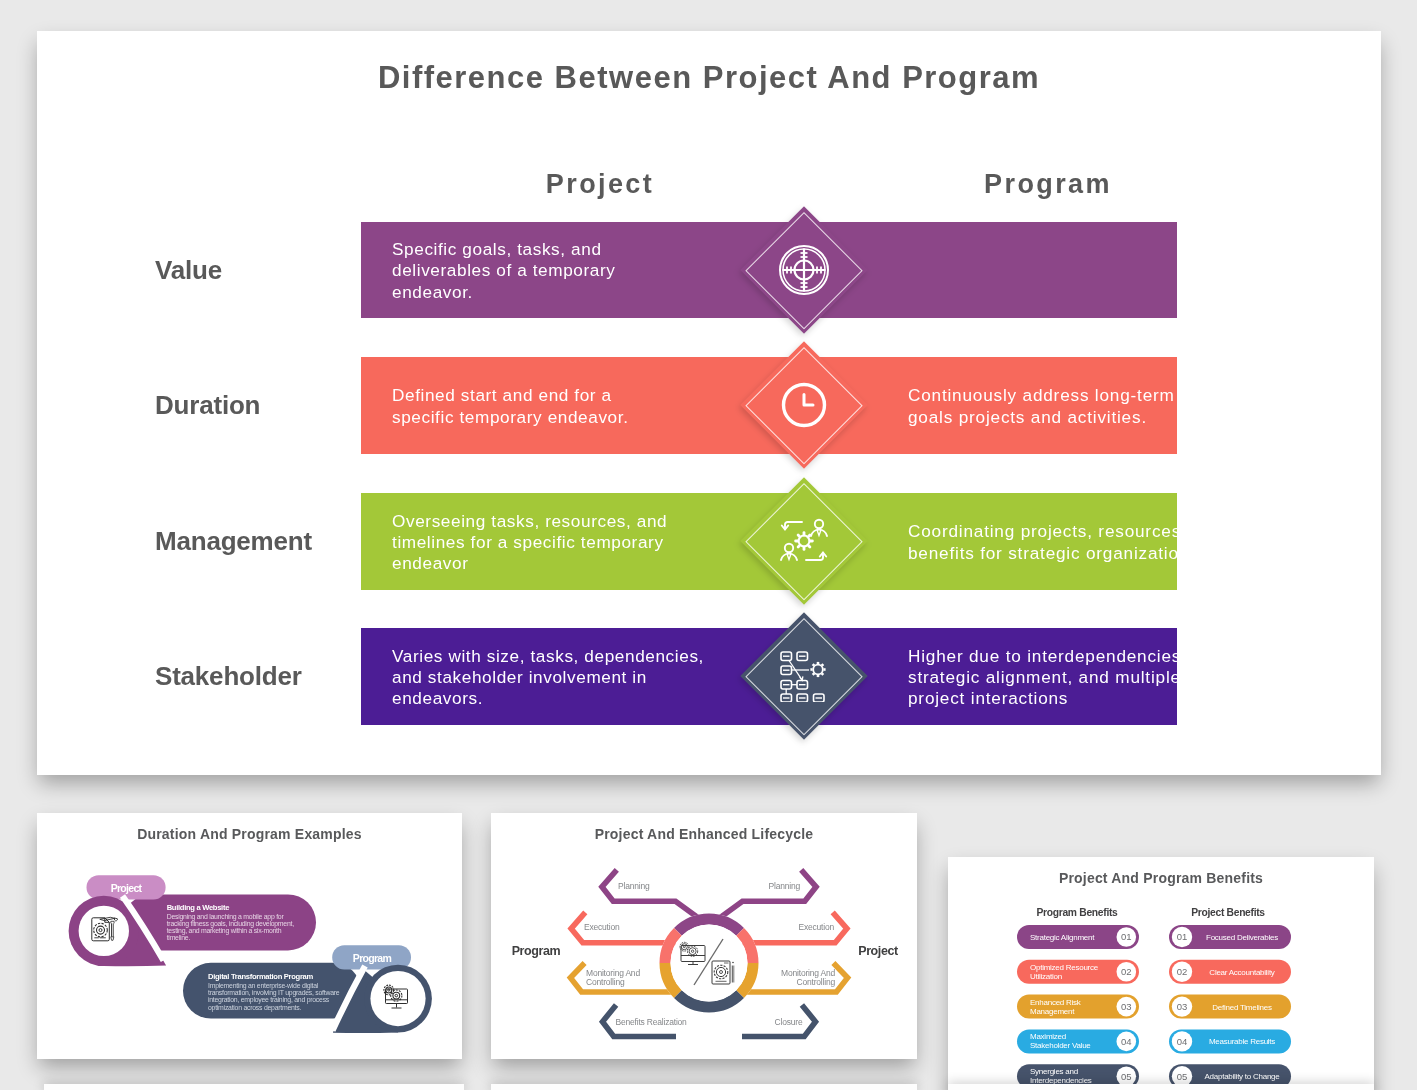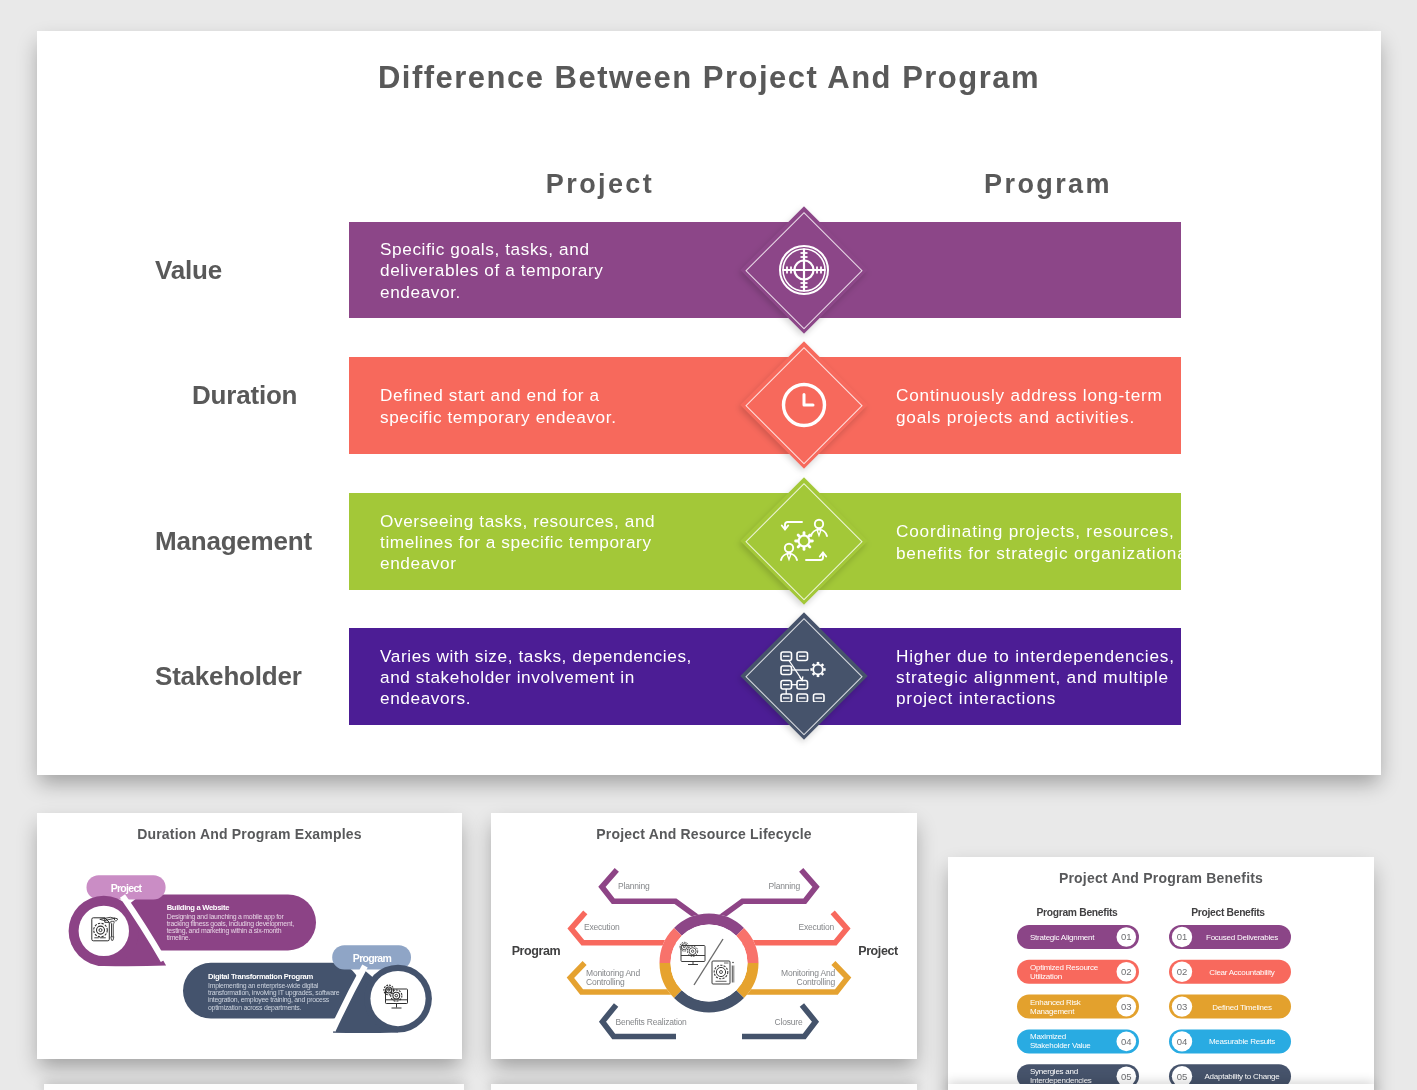--- a/index.html
+++ b/index.html
@@ -4,42 +4,42 @@
 <style>
 html,body{margin:0;padding:0;}
 body{width:1417px;height:1090px;background:#e9e9e9;font-family:"Liberation Sans",sans-serif;overflow:hidden;position:relative;}
 .slide{position:absolute;background:#fff;box-shadow:0 10px 20px -2px rgba(0,0,0,0.32);}
 #main{left:37px;top:31px;width:1344px;height:744px;}
 #sA{left:37px;top:813px;width:425px;height:246px;}
 #sB{left:491px;top:813px;width:426px;height:246px;}
 #sC{left:948px;top:857px;width:426px;height:246px;}
 .sliver{position:absolute;top:1084px;height:6px;background:#fdfdfd;box-shadow:0 0 12px rgba(0,0,0,0.3);}
 .t1{position:absolute;color:#595959;font-weight:bold;white-space:nowrap;}
-.bar{position:absolute;left:312px;width:816px;display:flex;align-items:center;color:#fff;padding-left:16px;}
+.bar{position:absolute;left:324px;width:816px;display:flex;align-items:center;color:#fff;}
 .bar .lt,.bar .rt{font-size:17.2px;line-height:21.3px;letter-spacing:.6px;transform:translateY(1px);}
 .bar .rt{letter-spacing:.8px !important;}
 .bar .lt{position:absolute;left:31px;width:330px;}
 .bar .rt{position:absolute;left:547px;width:340px;}
 .rowlab{position:absolute;left:118px;color:#595959;font-weight:bold;font-size:26px;white-space:nowrap;transform:translateY(-50%);letter-spacing:-0.2px;}
 .dia{position:absolute;width:90px;height:90px;transform:translate(-50%,-50%) rotate(45deg);filter:drop-shadow(1px 3px 3px rgba(0,0,0,0.17));}
 .dia .in{position:absolute;inset:3.5px;border:1.4px solid rgba(255,255,255,0.85);}
 .dicon{position:absolute;transform:translate(-50%,-50%);}
 
 .st{position:absolute;top:13px;left:0;width:100%;text-align:center;color:#58595b;font-weight:bold;font-size:14px;letter-spacing:.2px;}
 </style>
 </head>
 <body>
 
 <div class="slide" id="main">
   <div class="t1" style="left:672px;top:29px;transform:translateX(-50%);font-size:31px;letter-spacing:1.5px;">Difference Between Project And Program</div>
   <div class="t1" style="left:563px;top:138px;transform:translateX(-50%);font-size:27px;letter-spacing:2.4px;">Project</div>
   <div class="t1" style="left:1011px;top:138px;transform:translateX(-50%);font-size:27px;letter-spacing:2.4px;">Program</div>
 
   <div class="rowlab" style="top:239px;">Value</div>
-  <div class="rowlab" style="top:364px;margin-left:37px;">Duration</div>
+  <div class="rowlab" style="top:374px;">Duration</div>
   <div class="rowlab" style="top:510px;">Management</div>
   <div class="rowlab" style="top:645px;">Stakeholder</div>
 
   <div class="bar" style="top:191px;height:96px;background:#8c4688;">
     <div class="lt">Specific goals, tasks, and<br>deliverables of a temporary<br>endeavor.</div>
   </div>
   <div class="bar" style="top:462px;height:97px;background:#a3c838;">
     <div class="lt">Overseeing tasks, resources, and<br>timelines for a specific temporary<br>endeavor</div>
     <div class="rt">Coordinating projects, resources, and<br>benefits for strategic organizational</div>
   </div>
@@ -213,21 +213,21 @@
     <g font-size="6.9" fill="#ccd3de" letter-spacing="-0.25" font-family="Liberation Sans">
       <text x="171" y="175">Implementing an enterprise-wide digital</text>
       <text x="171" y="182.2">transformation, involving IT upgrades, software</text>
       <text x="171" y="189.4">integration, employee training, and process</text>
       <text x="171" y="196.6">optimization across departments.</text>
     </g>
   </svg>
 </div>
 
 <div class="slide" id="sB">
-  <div class="st">Project And Resource Lifecycle</div>
+  <div class="st">Project And Enhanced Lifecycle</div>
   <svg width="426" height="246" viewBox="0 0 426 246" style="position:absolute;left:0;top:0;" fill="none">
 
     <g stroke-width="5.6" stroke-linejoin="miter" fill="none">
       <path d="M 125.8 56.8 L 110.9 73.8 L 122.2 88.3 L 184.5 88.3 L 215 110.5" stroke="#8e4486"></path>
       <path d="M 94.3 99.4 L 80.1 115.6 L 91.8 129.8 L 185 129.8" stroke="#f8695e"></path>
       <path d="M 93.6 150 L 79.4 164.8 L 90.6 179 L 185 179" stroke="#e5a230"></path>
       <path d="M 125.1 192 L 111.5 208.7 L 122.7 223.5 L 185 223.5" stroke="#44536b"></path>
       <path d="M 310.2 56.8 L 325.1 73.8 L 313.8 88.3 L 251.5 88.3 L 221 110.5" stroke="#8e4486"></path>
       <path d="M 341.7 99.4 L 355.9 115.6 L 344.2 129.8 L 251 129.8" stroke="#f8695e"></path>
       <path d="M 342.4 150 L 356.6 164.8 L 345.4 179 L 251 179" stroke="#e5a230"></path>

